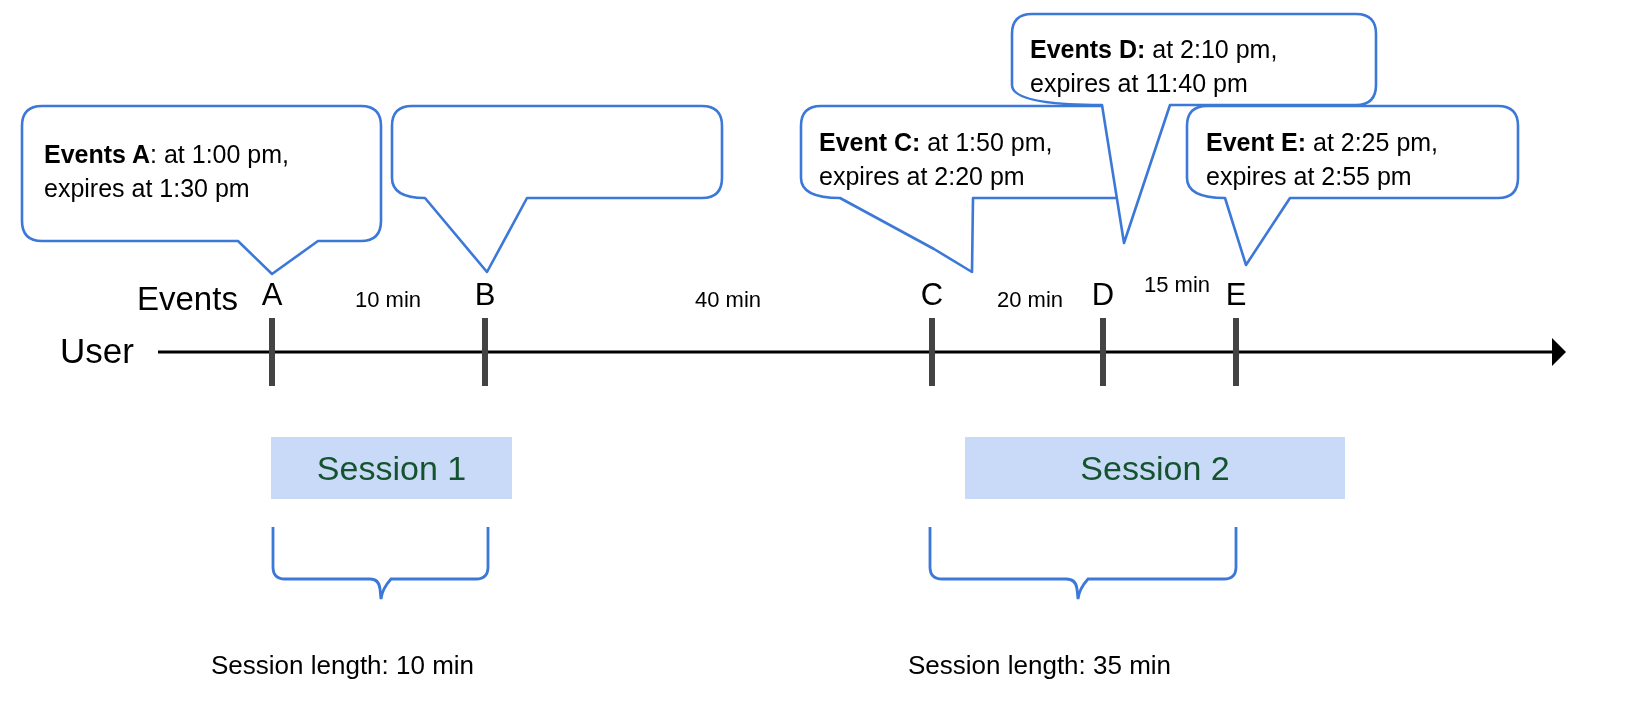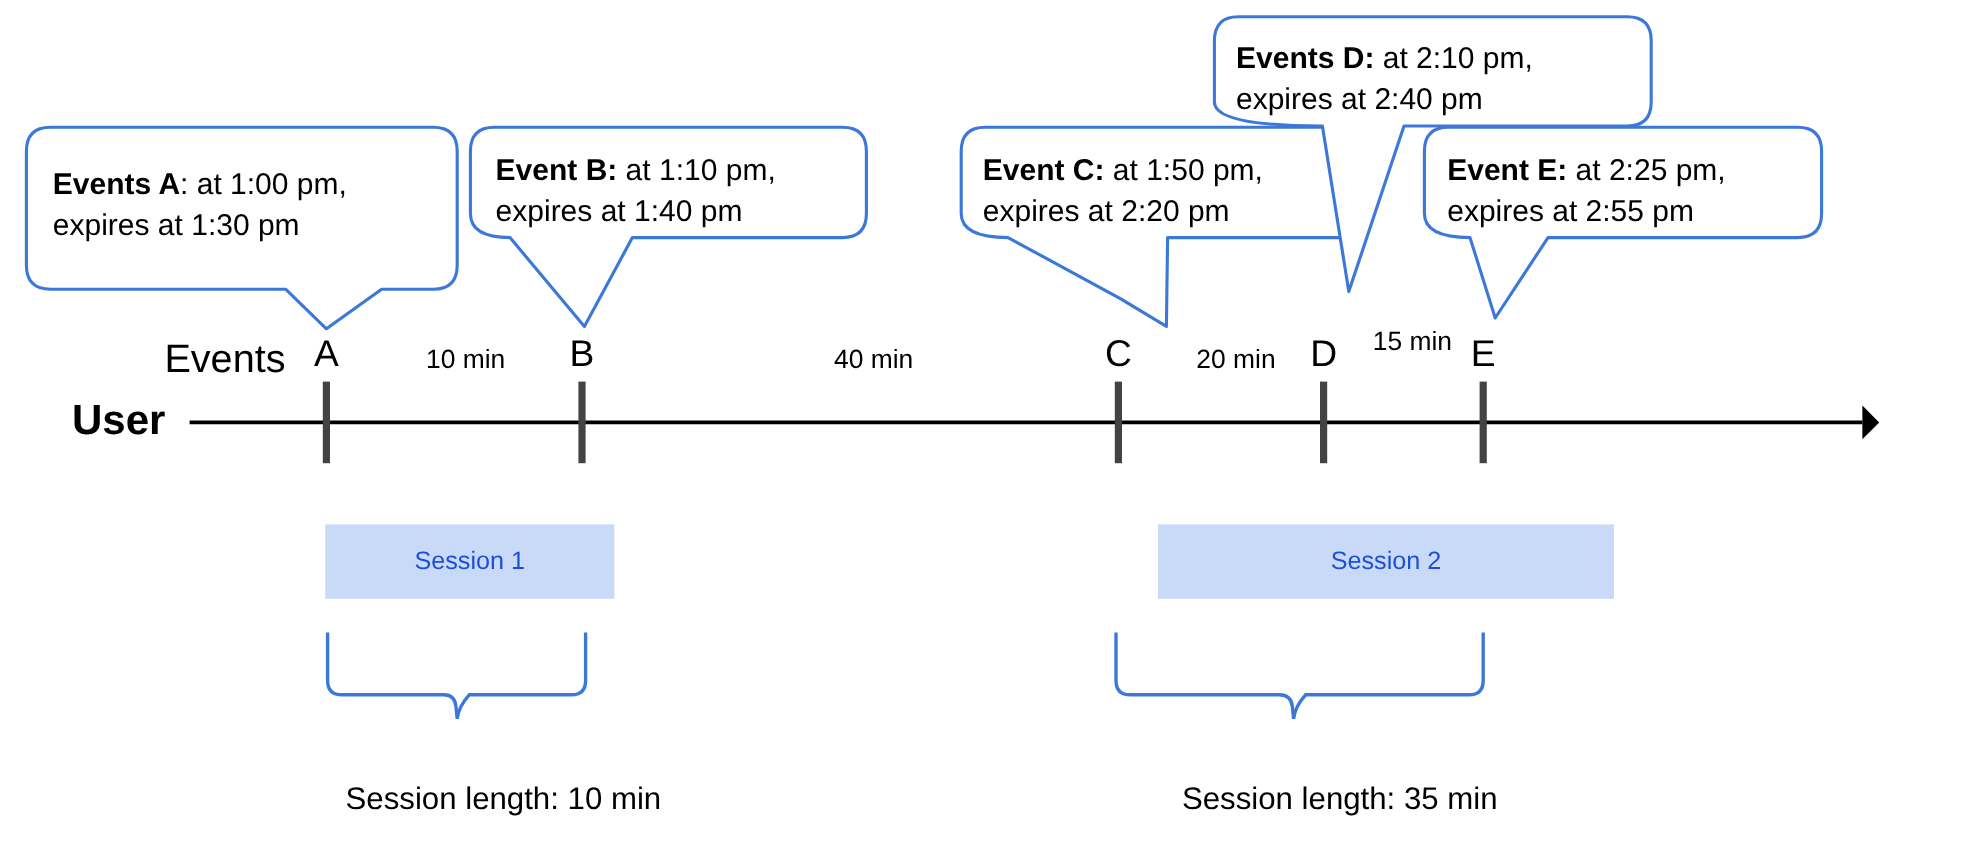--- a/index.html
+++ b/index.html
@@ -60,29 +60,29 @@
     white-space: nowrap;
   }
   .session-bar {
     position: absolute;
     background: #c9daf8;
     display: flex;
     align-items: center;
     justify-content: center;
   }
   .session-bar span {
-    font-size: 21px;
-    color: #1d4ed8;
+    font-size: 34px;
+    color: #14532d;
     white-space: nowrap;
   }
   .session-length {
     position: absolute;
     font-size: 26px;
     color: #000000;
-    text-align: right;
+    text-align: left;
     white-space: nowrap;
   }
 </style>
 </head>
 <body>
 
 <div id="stage">
 
   <svg id="vector-layer" viewBox="0 0 1634 702">
 
@@ -133,41 +133,37 @@
                Q 1079 589 1088 579 L 1224 579 Q 1236 579 1236 567 L 1236 527"></path>
     </g>
 
   </svg>
 
   <div class="callout-text" style="left:44px; top:137px;">
     <div><b>Events A</b><span>: at 1:00 pm,</span></div>
     <div>expires at 1:30 pm</div>
   </div>
 
-  <div class="callout-text" style="left:413px; top:125px;">
-    <div><b>Event B:</b><span> at 1:10 pm,</span></div>
-    <div>expires at 1:40 pm</div>
-  </div>
 
   <div class="callout-text" style="left:819px; top:125px;">
     <div><b>Event C:</b><span> at 1:50 pm,</span></div>
     <div>expires at 2:20 pm</div>
   </div>
 
   <div class="callout-text" style="left:1030px; top:32px;">
     <div><b>Events D:</b><span> at 2:10 pm,</span></div>
-    <div>expires at 2:40 pm</div>
+    <div>expires at 11:40 pm</div>
   </div>
 
   <div class="callout-text" style="left:1206px; top:125px;">
     <div><b>Event E:</b><span> at 2:25 pm,</span></div>
     <div>expires at 2:55 pm</div>
   </div>
 
-  <div class="axis-label" style="left:60px; top:331px;font-weight:bold;">User</div>
+  <div class="axis-label" style="left:60px; top:331px;">User</div>
   <div class="events-label" style="left:137px; top:280px;">Events</div>
 
   <div class="event-letter" style="left:252px; top:277px; width:40px;">A</div>
   <div class="event-letter" style="left:465px; top:277px; width:40px;">B</div>
   <div class="event-letter" style="left:912px; top:277px; width:40px;">C</div>
   <div class="event-letter" style="left:1083px; top:277px; width:40px;">D</div>
   <div class="event-letter" style="left:1216px; top:277px; width:40px;">E</div>
 
   <div class="gap-label" style="left:328px; top:287px; width:120px;">10 min</div>
   <div class="gap-label" style="left:668px; top:287px; width:120px;">40 min</div>

